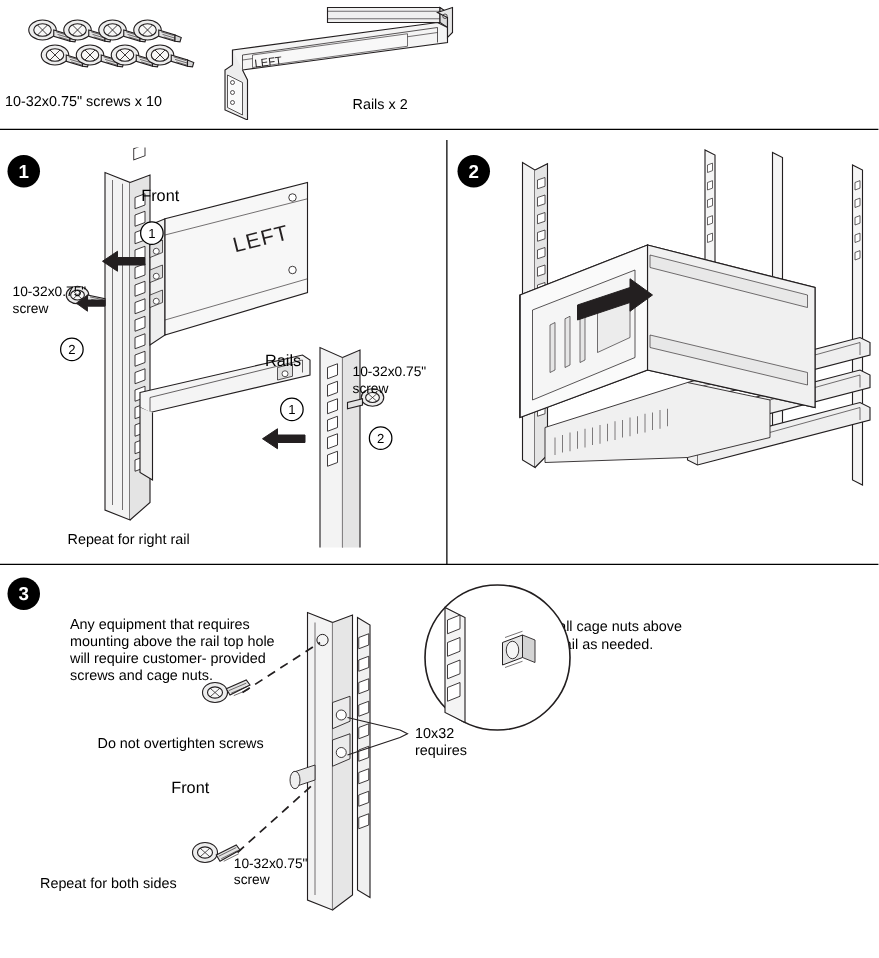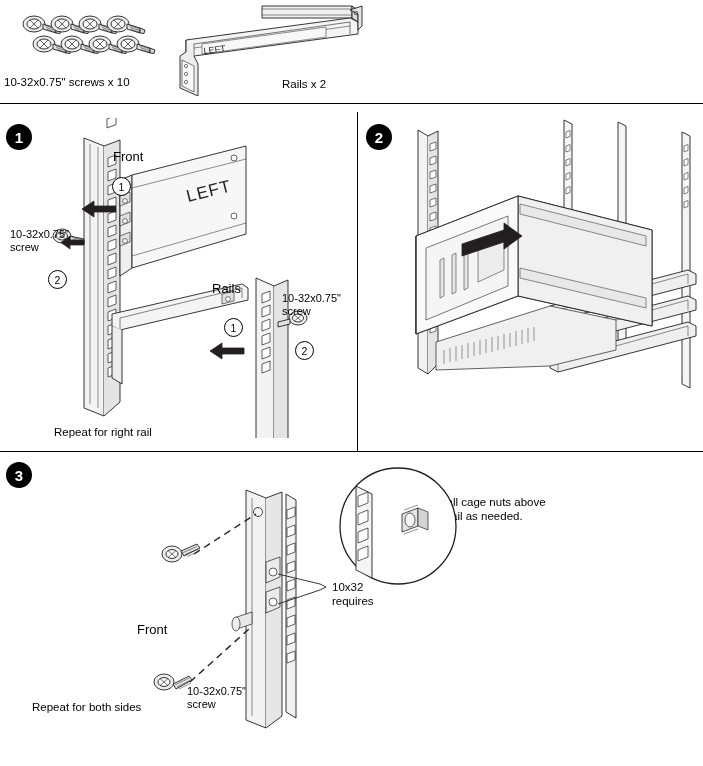--- a/index.html
+++ b/index.html
@@ -359,21 +359,26 @@
       </g>
 
       <g fill="#231f20" stroke="#231f20" stroke-width="0.8">
         <path d="M62 126 l42 -14 l0 -7 l18 13 l-18 13 l0 -7 l-42 14 z"></path>
       </g>
     </svg>
   </div>
 
   <div class="step-badge" style="left:6px; top:462px;">3</div>
 
-
+  <div class="abs txt" style="left:56px; top:494px; width:200px;">Any equipment that requires
+mounting above the rail top hole
+will require customer- provided
+screws and cage nuts.</div>
+
+  <div class="abs txt" style="left:78px; top:589px; width:220px;">Do not overtighten screws</div>
 
   <div class="abs txt" style="left:137px; top:623px; font-size:13px;">Front</div>
 
   <div class="abs txt" style="left:332px; top:581px; width:60px;">10x32
 requires</div>
 
   <div class="abs txt" style="left:428px; top:496px; width:180px;">Install cage nuts above
 the rail as needed.</div>
 
   <div class="abs txt txt-sm" style="left:187px; top:685px; width:90px;">10-32x0.75"

